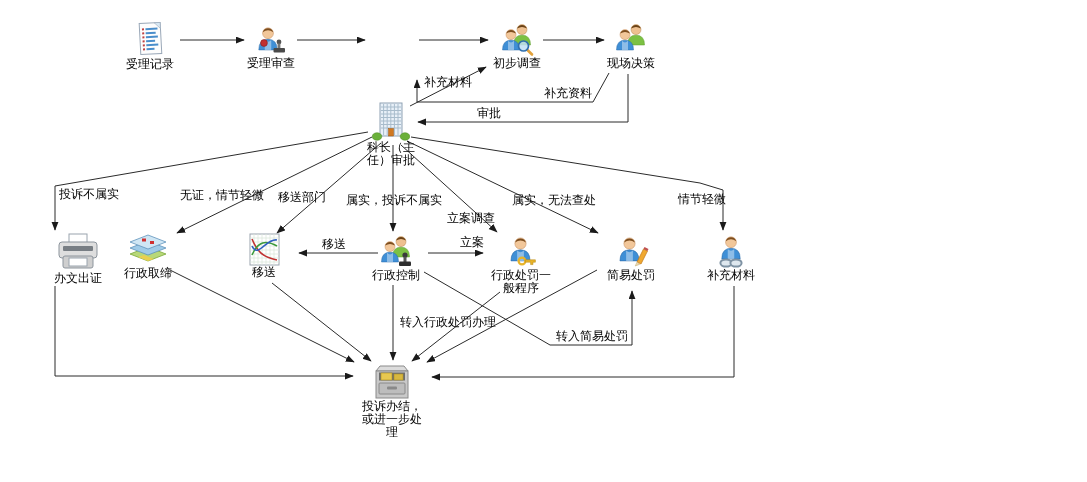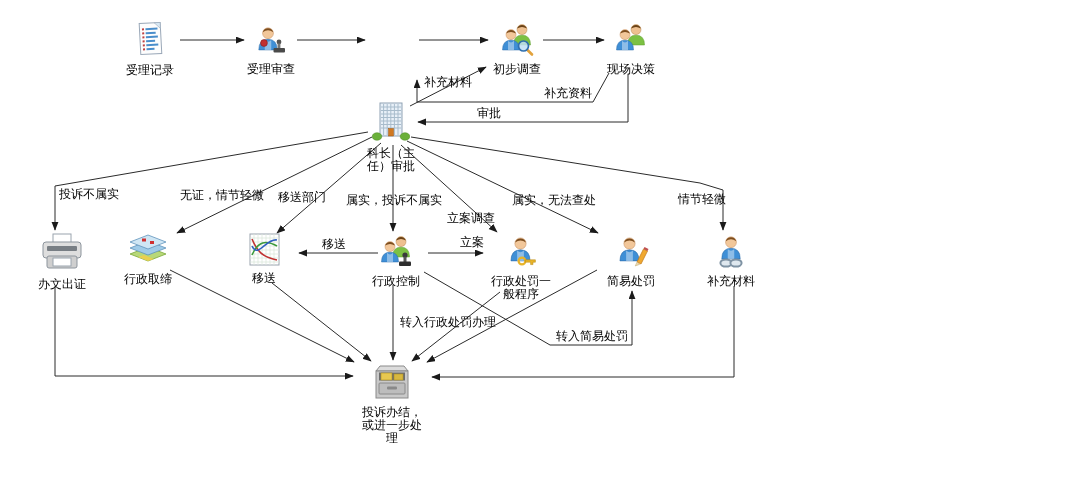--- a/index.html
+++ b/index.html
@@ -12,21 +12,21 @@
     overflow:hidden;
   }
   #edges{position:absolute;left:0;top:0;z-index:1;}
   .node{
     position:absolute;z-index:2;
     display:flex;flex-direction:column;align-items:center;
     text-align:center;
   }
   .node .icon{display:block;line-height:0;}
   .nlabel{
-    margin-top:6px;line-height:13px;
+    margin-top:0;line-height:13px;
     word-break:break-all;white-space:normal;
   }
   .elabel{
     position:absolute;z-index:2;white-space:nowrap;line-height:13px;
   }
 </style>
 </head>
 <body>
 
 <div id="canvas">
@@ -165,21 +165,21 @@
         <path d="M11.6 3 V34 M15.2 3 V34 M18.8 3 V34 M22.4 3 V34 M26 3 V34" stroke="#a8bccc" stroke-width="1"></path>
         <path d="M9 6 H29 M9 9.5 H29 M9 13 H29 M9 16.5 H29 M9 20 H29 M9 23.5 H29 M9 27 H29" stroke="#a8bccc" stroke-width="1"></path>
         <rect x="16.5" y="27.5" width="5" height="7.5" fill="#d07820" stroke="#9a5510" stroke-width="0.5"></rect>
         <ellipse cx="5" cy="35.5" rx="4.8" ry="3.8" fill="#6ab03a" stroke="#4a8a22" stroke-width="0.5"></ellipse>
         <ellipse cx="33" cy="35.5" rx="4.8" ry="3.8" fill="#6ab03a" stroke="#4a8a22" stroke-width="0.5"></ellipse>
       </svg>
     </span>
     <div class="nlabel" style="width:64px">科长（主任）审批</div>
   </div>
 
-  <div class="node" style="left:28px;top:233px;width:68px">
+  <div class="node" style="left:44px;top:233px;width:68px">
     <span class="icon">
       <svg width="48" height="39" viewBox="0 0 48 39">
         <rect x="15" y="1" width="18" height="10" fill="#fff" stroke="#9aa4ae"></rect>
         <rect x="5" y="9" width="38" height="16" rx="3" fill="#dedede" stroke="#8d959d"></rect>
         <rect x="9" y="13" width="30" height="5" rx="1" fill="#787e84"></rect>
         <rect x="9" y="23" width="30" height="12" rx="2" fill="#cfcfcf" stroke="#8d959d"></rect>
         <rect x="15" y="25" width="18" height="8" fill="#fff" stroke="#9aa4ae"></rect>
       </svg>
     </span>
     <div class="nlabel">办文出证</div>

